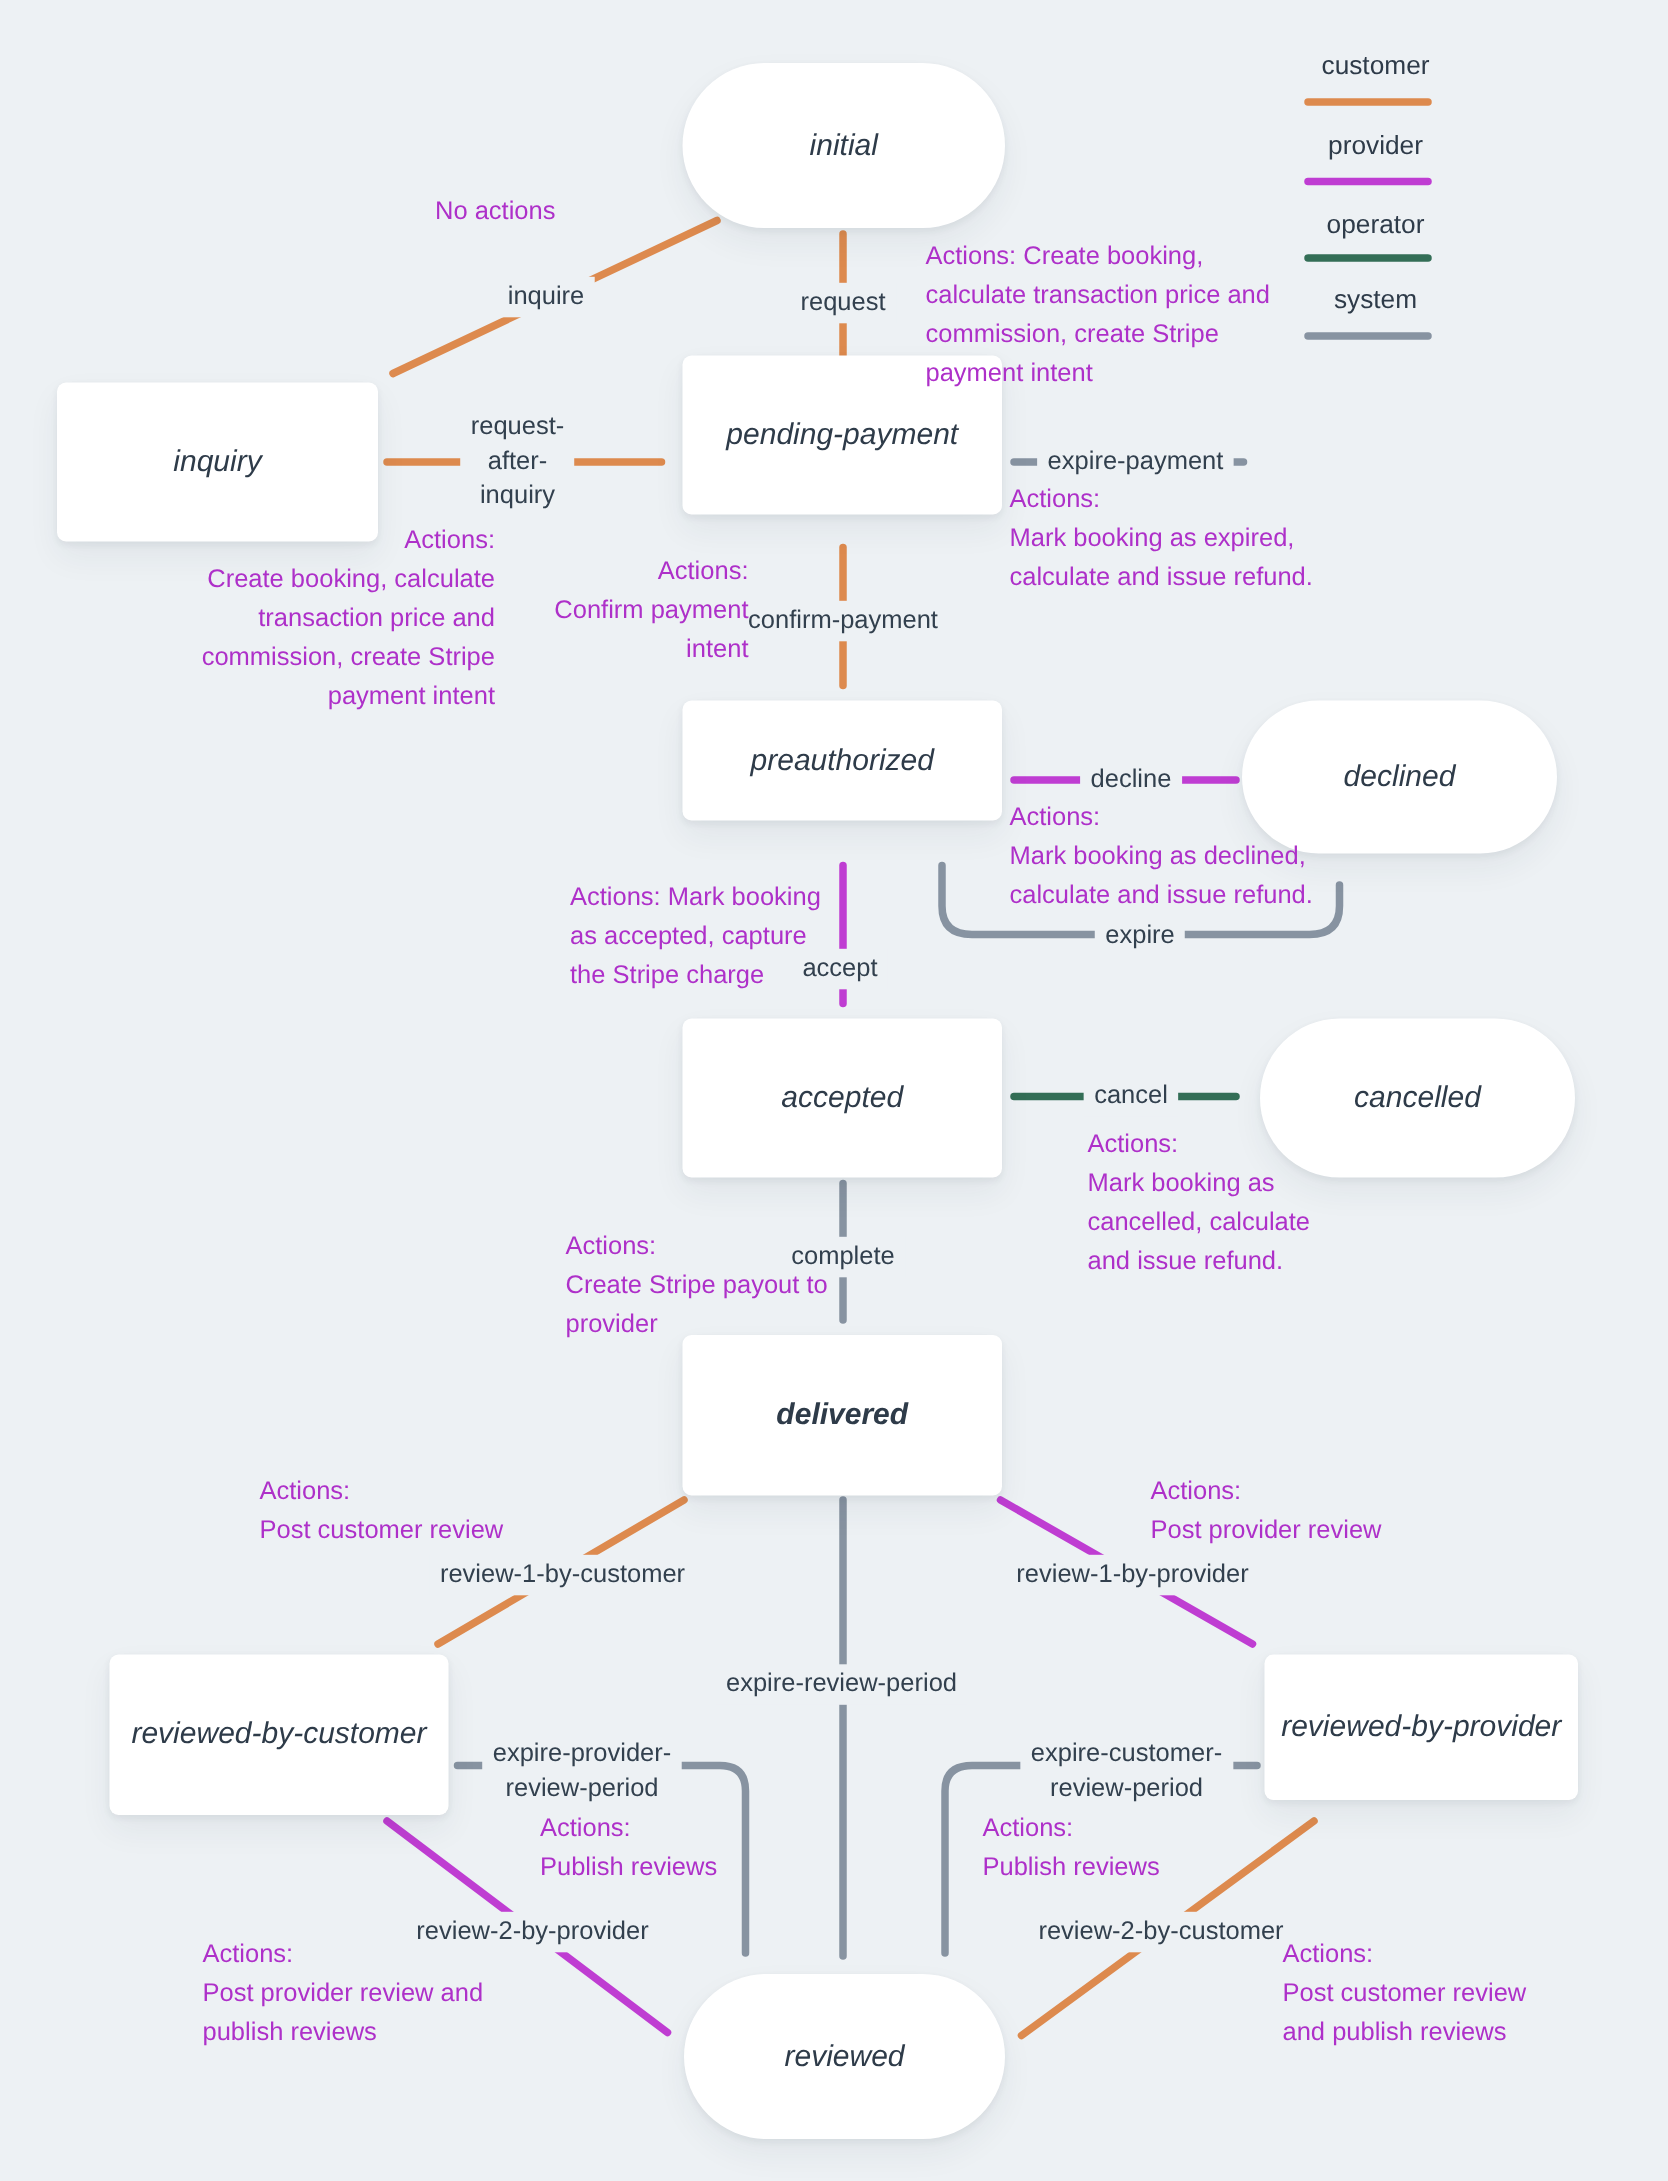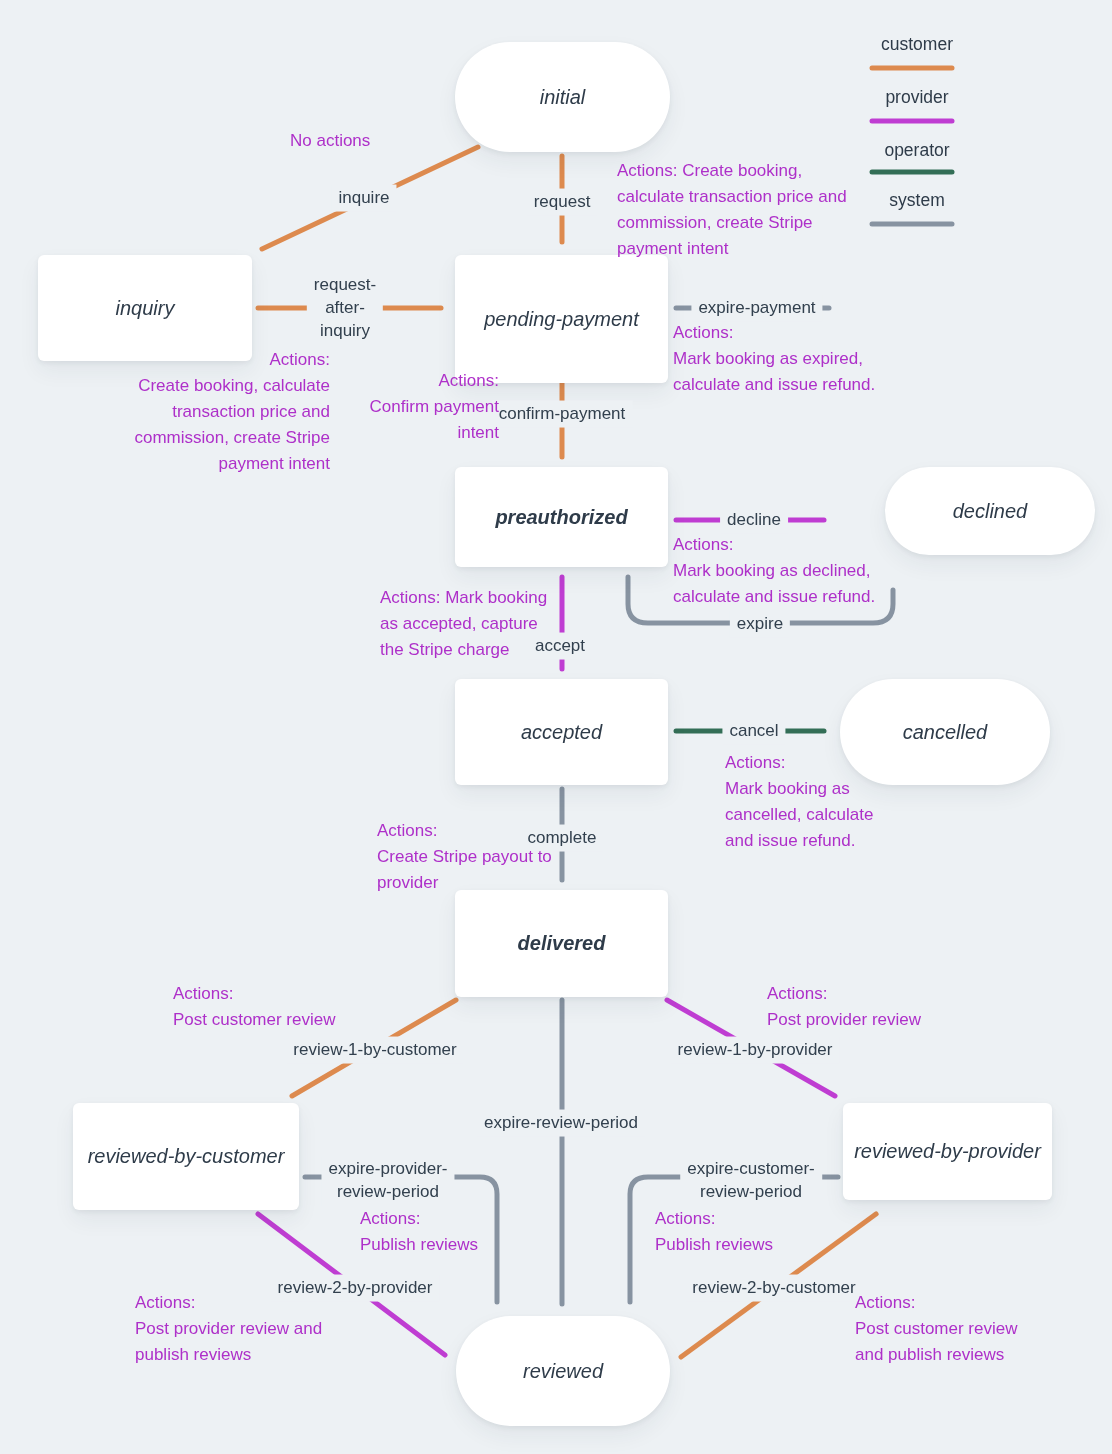--- a/index.html
+++ b/index.html
@@ -74,23 +74,23 @@
     <path d="M838,1177 L648,1177 Q630,1177 630,1194 L630,1302" stroke="#8793a1" marker-end="url(#m-gray)"></path>
 
     <path d="M872,68 L952,68" stroke="#dd8a4e" marker-end="url(#m-orange)"></path>
     <path d="M872,121 L952,121" stroke="#bf3dd2" marker-end="url(#m-purple)"></path>
     <path d="M872,172 L952,172" stroke="#336e56" marker-end="url(#m-green)"></path>
     <path d="M872,224 L952,224" stroke="#8793a1" marker-end="url(#m-gray)"></path>
   </svg>
 
   <div class="node pill" style="left:455px;top:42px;width:215px;height:110px;">initial</div>
   <div class="node rect" style="left:38px;top:255px;width:214px;height:106px;">inquiry</div>
-  <div class="node rect" style="left:455px;top:255px;width:213px;height:128px;">pending-payment</div>
-  <div class="node rect" style="left:455px;top:467px;width:213px;height:100px;font-weight:bold;">preauthorized</div>
-  <div class="node pill" style="left:885px;top:467px;width:210px;height:88px;">declined</div>
+  <div class="node rect" style="left:455px;top:237px;width:213px;height:106px;">pending-payment</div>
+  <div class="node rect" style="left:455px;top:467px;width:213px;height:80px;">preauthorized</div>
+  <div class="node pill" style="left:828px;top:467px;width:210px;height:102px;">declined</div>
   <div class="node rect" style="left:455px;top:679px;width:213px;height:106px;">accepted</div>
   <div class="node pill" style="left:840px;top:679px;width:210px;height:106px;">cancelled</div>
   <div class="node rect" style="left:455px;top:890px;width:213px;height:107px;font-weight:bold;">delivered</div>
   <div class="node rect" style="left:73px;top:1103px;width:226px;height:107px;">reviewed-by-customer</div>
   <div class="node rect" style="left:843px;top:1103px;width:209px;height:97px;">reviewed-by-provider</div>
   <div class="node pill" style="left:456px;top:1316px;width:214px;height:110px;">reviewed</div>
 
   <div class="edge-label" style="left:364px;top:198px;">inquire</div>
   <div class="edge-label" style="left:562px;top:202px;">request</div>
   <div class="edge-label" style="left:345px;top:308px;">request-

